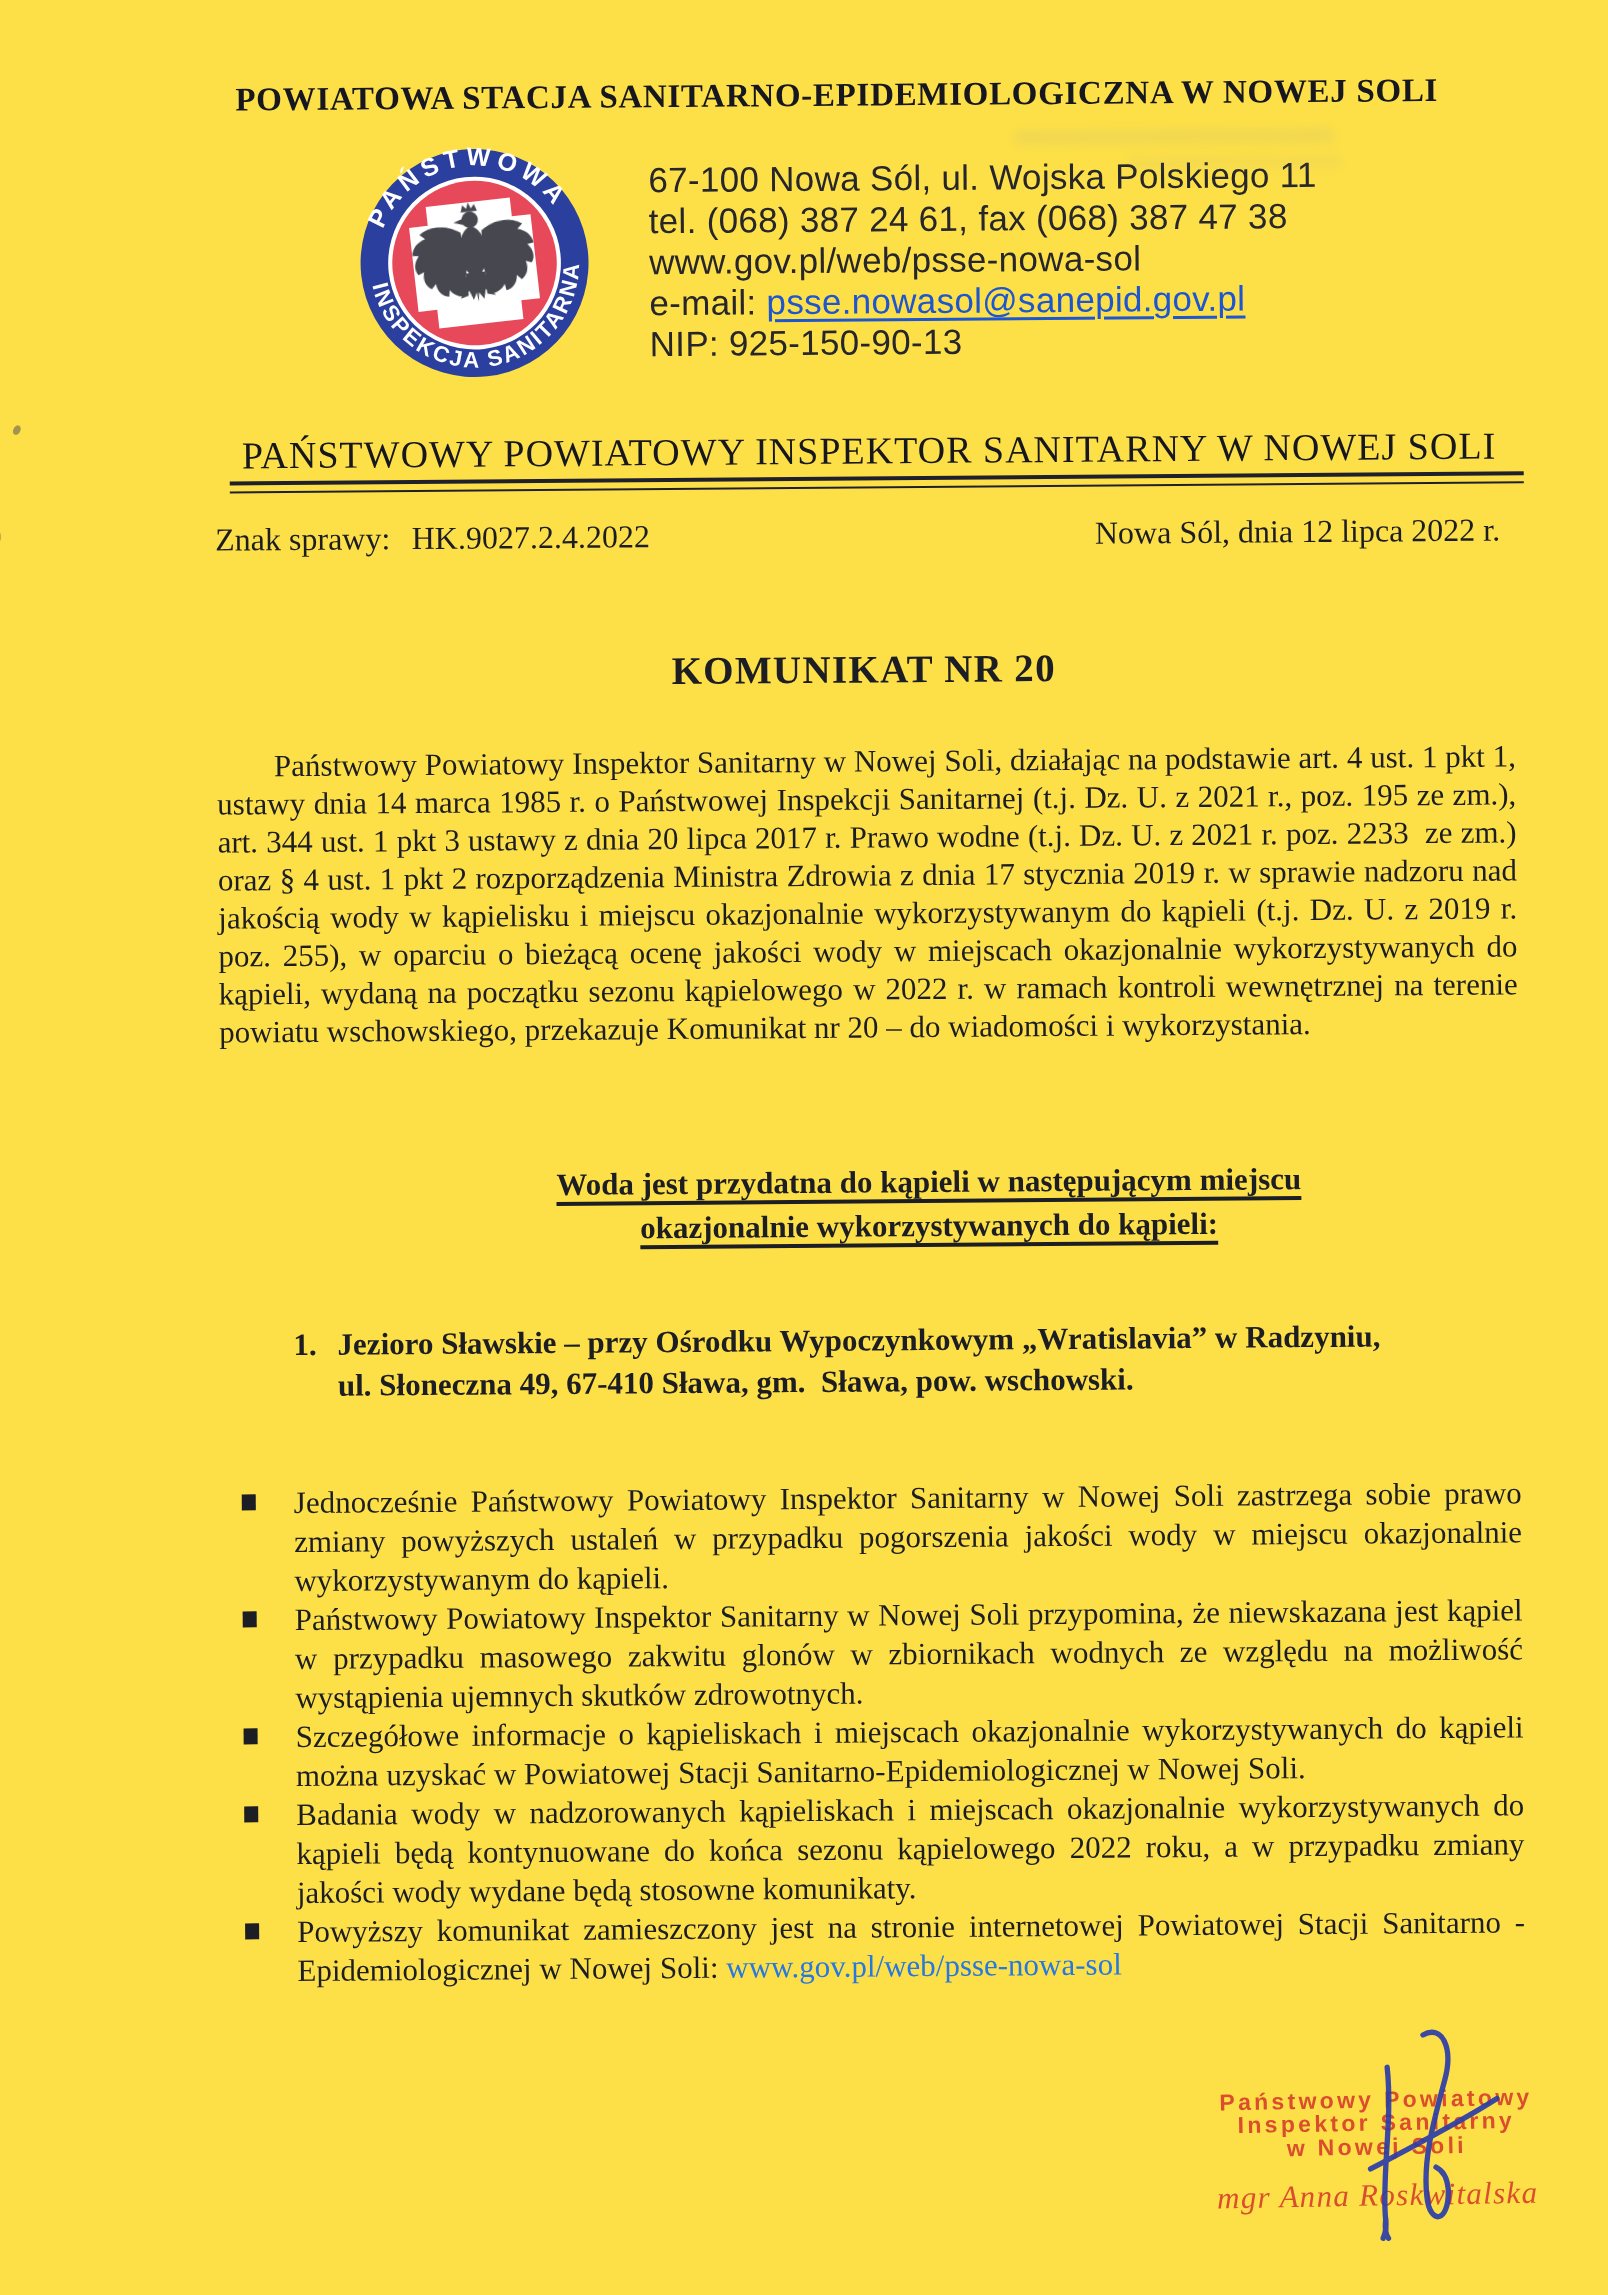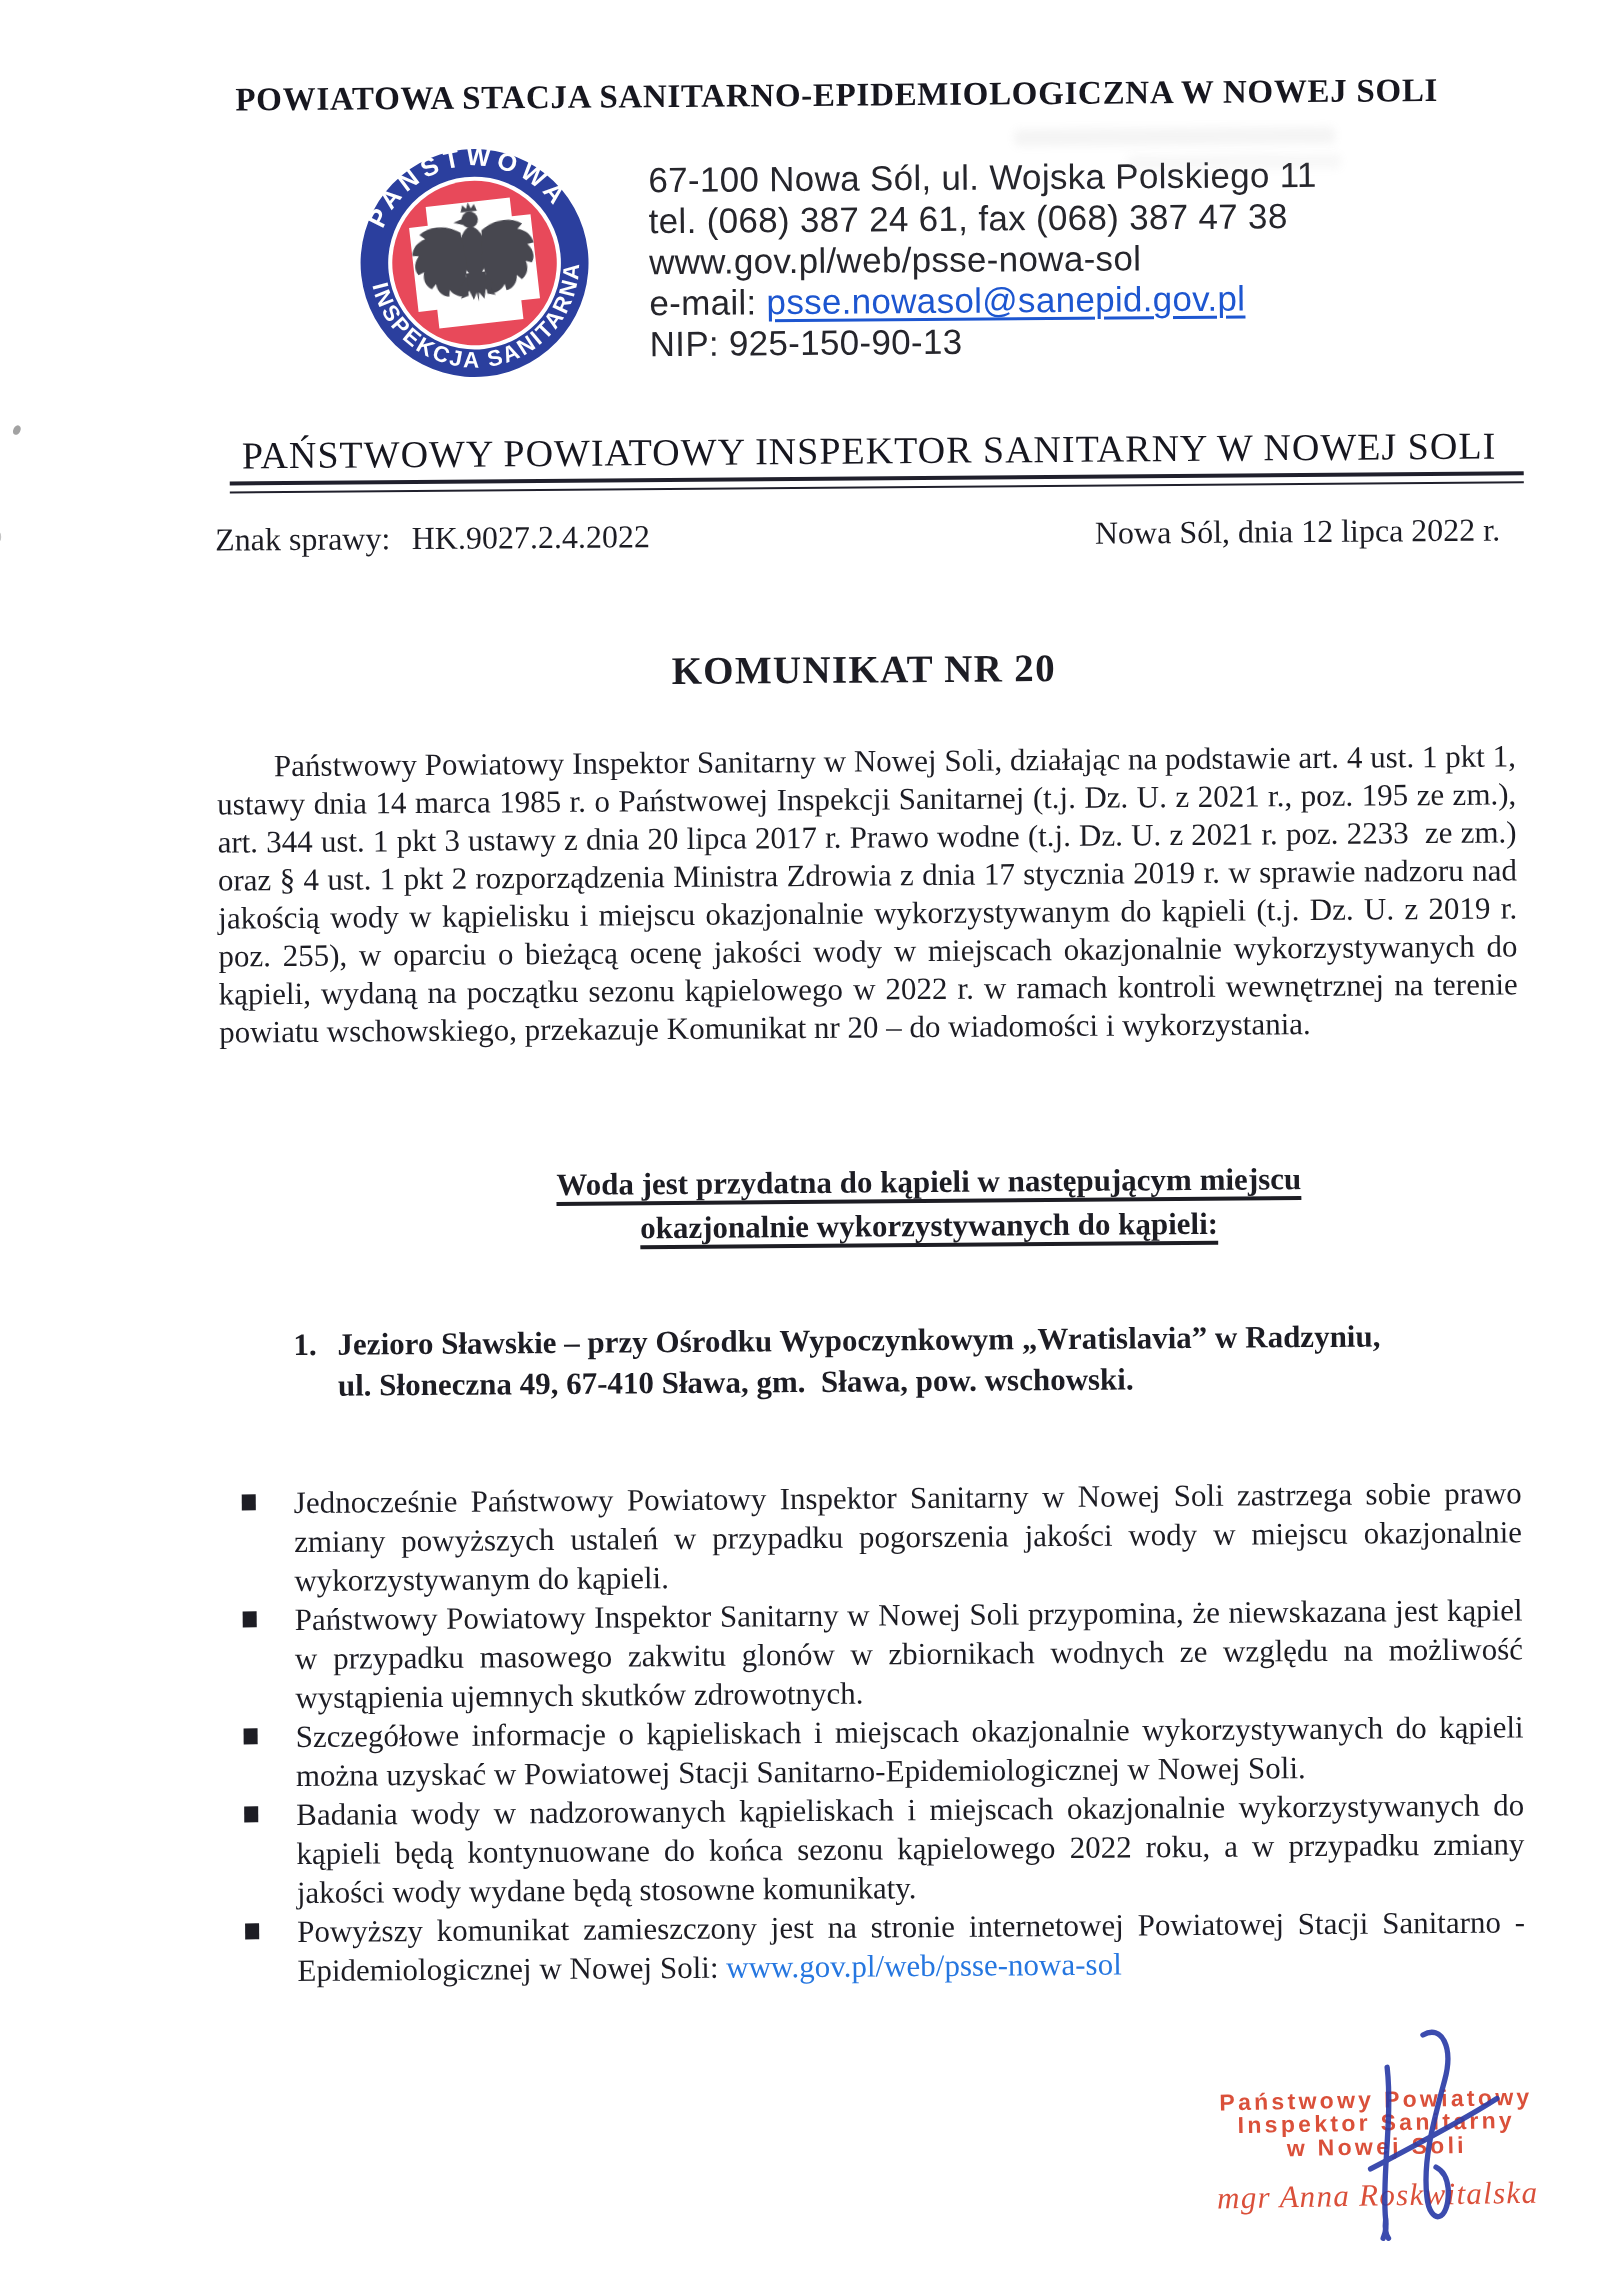--- a/index.html
+++ b/index.html
@@ -1,18 +1,18 @@
 <!DOCTYPE html>
 <html lang="pl" style="font-size:10.7px"><head>
 <meta charset="utf-8">
 <style>
   html,body { margin:0; padding:0; background:#d9d9d9; }
   .page {
     position:relative; width:1609px; height:2295px;
-    background:#ffffff; overflow:hidden;
+    background:#fde047; overflow:hidden;
     font-family:"Liberation Serif", serif; color:#1d1d24;
   }
   .content { position:absolute; inset:0; transform:rotate(-0.45deg); }
 
   
   .station-title {
     position:absolute; top:77px; left:154px; right:73px;
     text-align:center; font-weight:bold; font-size:33px; letter-spacing:0.7px;
     color:#17171f;
   }

